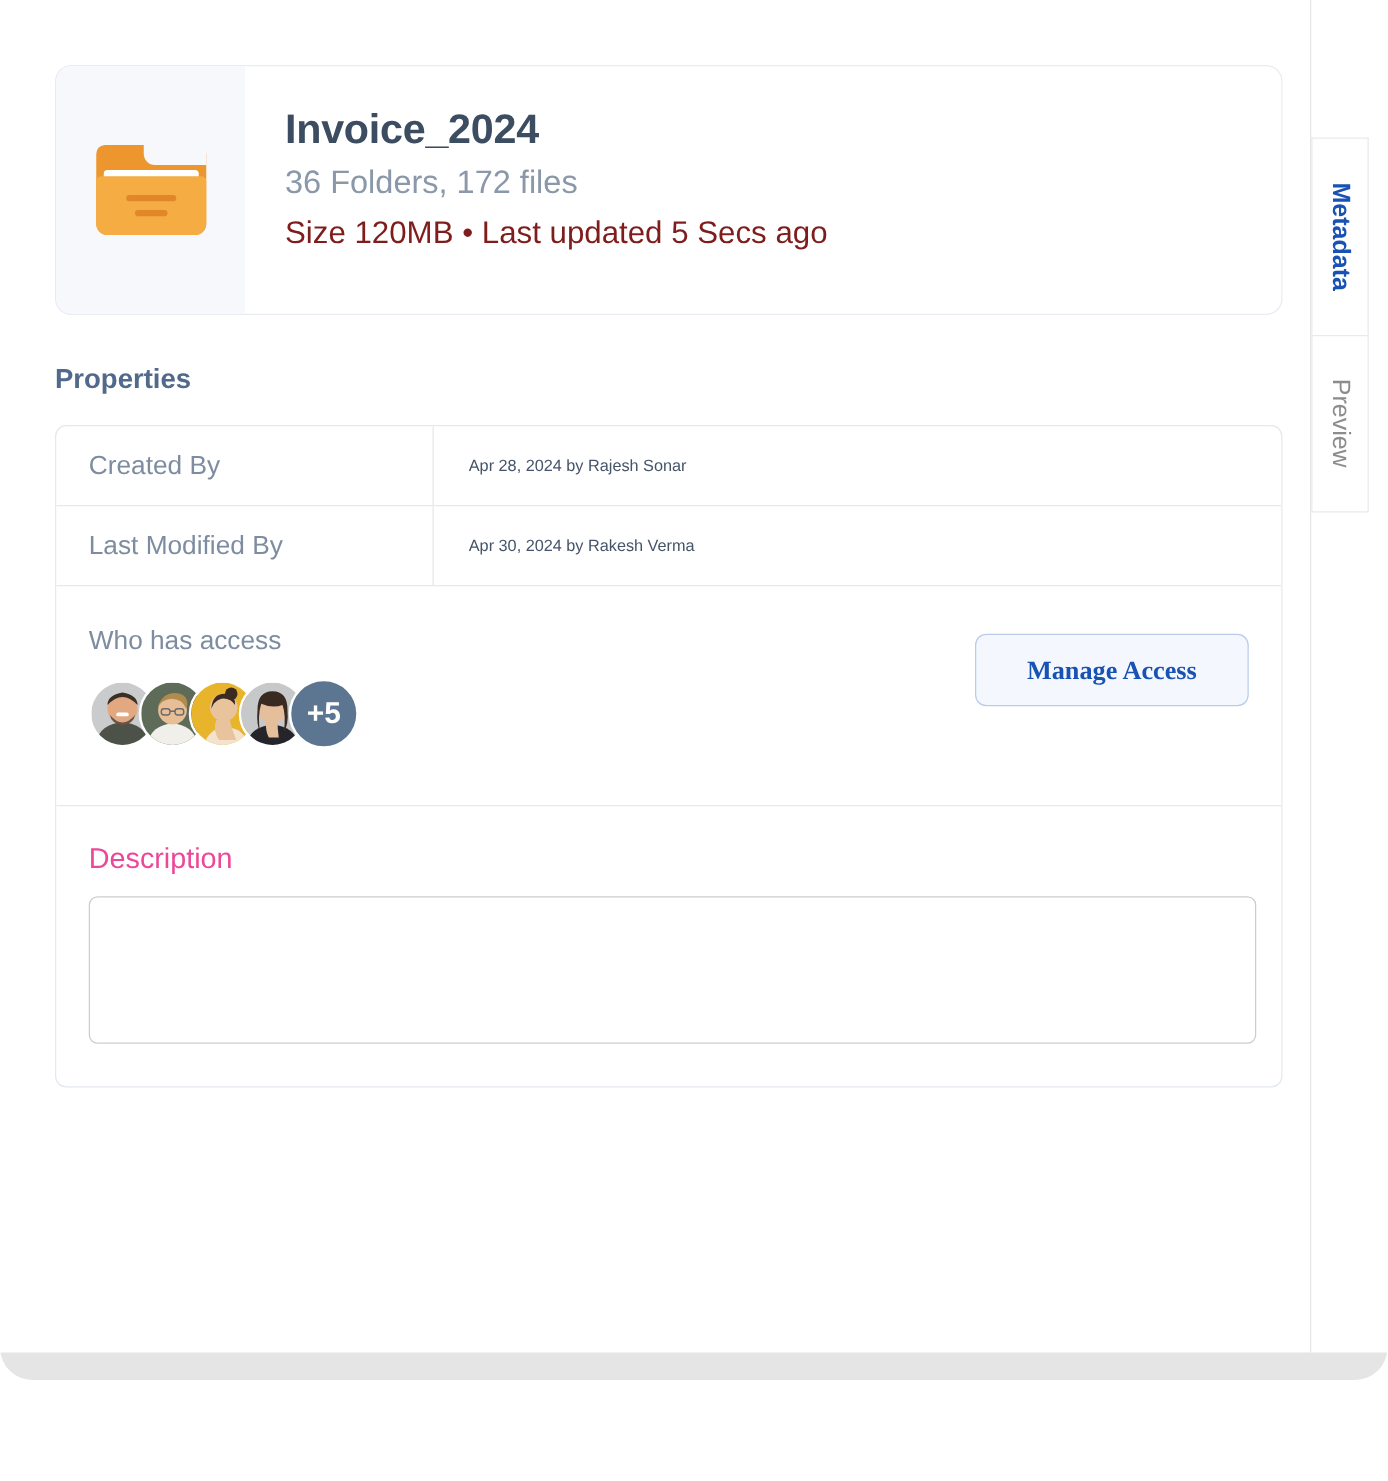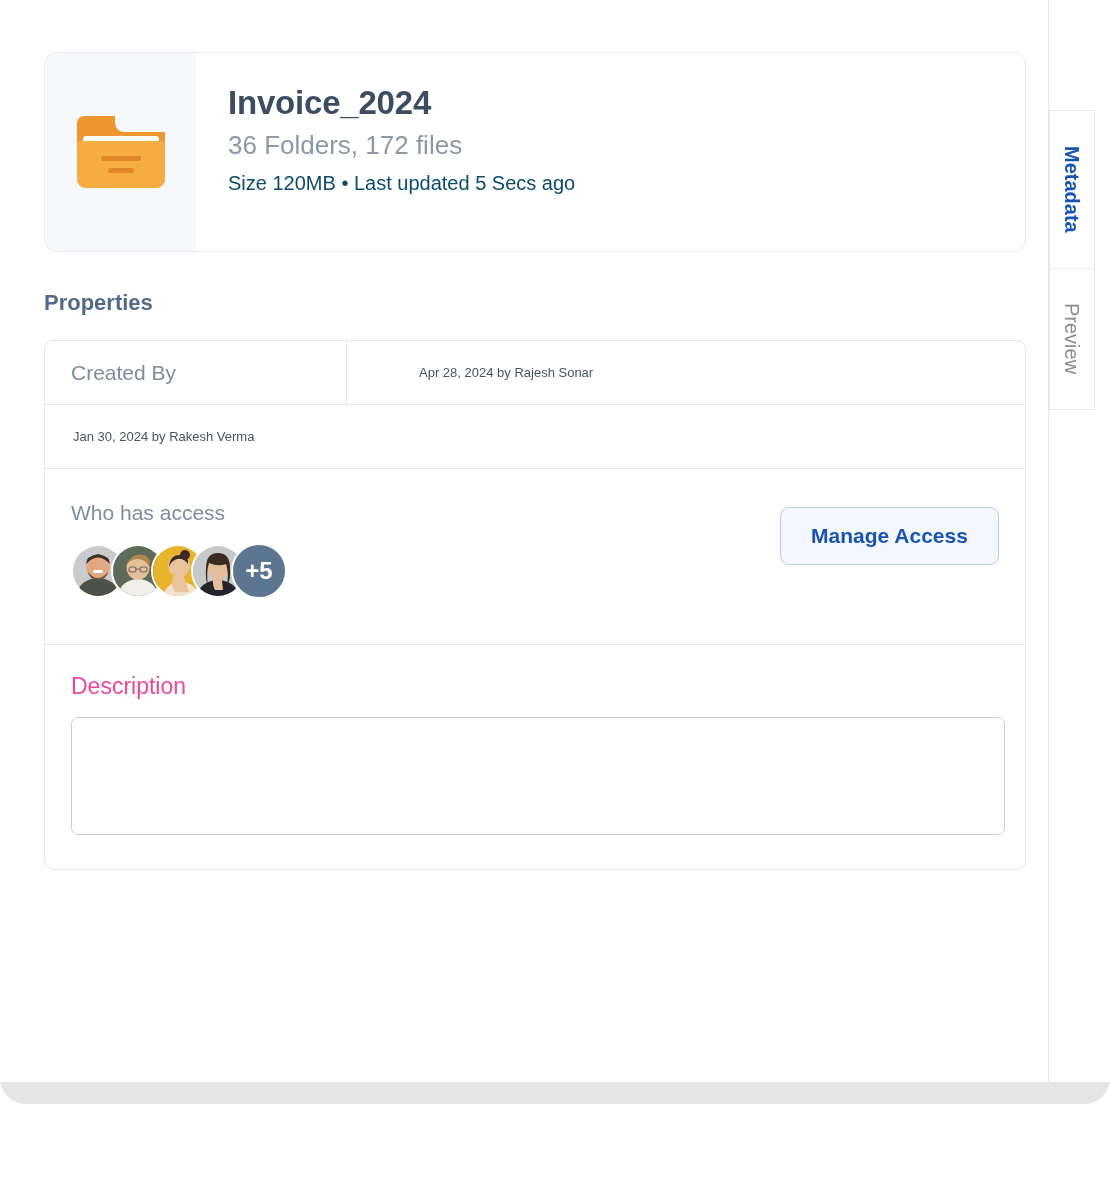--- a/index.html
+++ b/index.html
@@ -118,22 +118,22 @@
     line-height: 1.22;
     margin: 0 0 6px 0;
   }
   .file-counts {
     font-size: 26px;
     color: #8A98A9;
     line-height: 1.25;
     margin: 0 0 8px 0;
   }
   .file-meta {
-    font-size: 20px;
-    color: #0c4a6e;
+    font-size: 25px;
+    color: #7f1d1d;
     line-height: 1.3;
     margin: 0;
   }
 
   
   .properties-title {
     position: absolute;
     left: 44px;
     top: 290px;
     font-size: 22px;
@@ -149,21 +149,20 @@
     border: 1px solid #E4E9F0;
     border-radius: 9px;
     background: #ffffff;
     box-sizing: border-box;
     overflow: hidden;
   }
   .prop-row {
     display: flex;
     border-bottom: 1px solid #E4E9F0;
     height: 63px;
-    gap: 44px;
   }
   .prop-label {
     width: 302px;
     flex: 0 0 auto;
     border-right: 1px solid #E4E9F0;
     display: flex;
     align-items: center;
     padding-left: 26px;
     box-sizing: border-box;
     font-size: 21px;
@@ -230,21 +229,21 @@
     right: 26px;
     top: 38px;
     width: 219px;
     height: 58px;
     background: #F4F7FD;
     border: 1px solid #B9CDEA;
     border-radius: 9px;
     color: #1853B4;
     font-size: 21px;
     font-weight: bold;
-    font-family: Liberation Sans, sans-serif;
+    font-family: Liberation Serif, serif;
     cursor: pointer;
     padding: 0;
   }
 
   
   .description-section {
     padding: 28px 26px 34px 26px;
     box-sizing: border-box;
   }
   .description-label {
@@ -373,21 +372,22 @@
     <h2 class="properties-title">Properties</h2>
 
     <div class="properties-card">
 
       <div class="prop-row">
         <div class="prop-label">Created By</div>
         <div class="prop-value">Apr 28, 2024 by Rajesh Sonar</div>
       </div>
 
       <div class="prop-row">
-        <div class="prop-value">Jan 30, 2024 by Rakesh Verma</div>
+        <div class="prop-label">Last Modified By</div>
+        <div class="prop-value">Apr 30, 2024 by Rakesh Verma</div>
       </div>
 
       <div class="access-section">
         <div class="access-label">Who has access</div>
 
         <div class="avatar-row">
 
           <div class="avatar" style="z-index:1">
             <svg width="50" height="50" viewBox="0 0 50 50">
               <rect width="50" height="50" fill="#C9CBCC"></rect>

